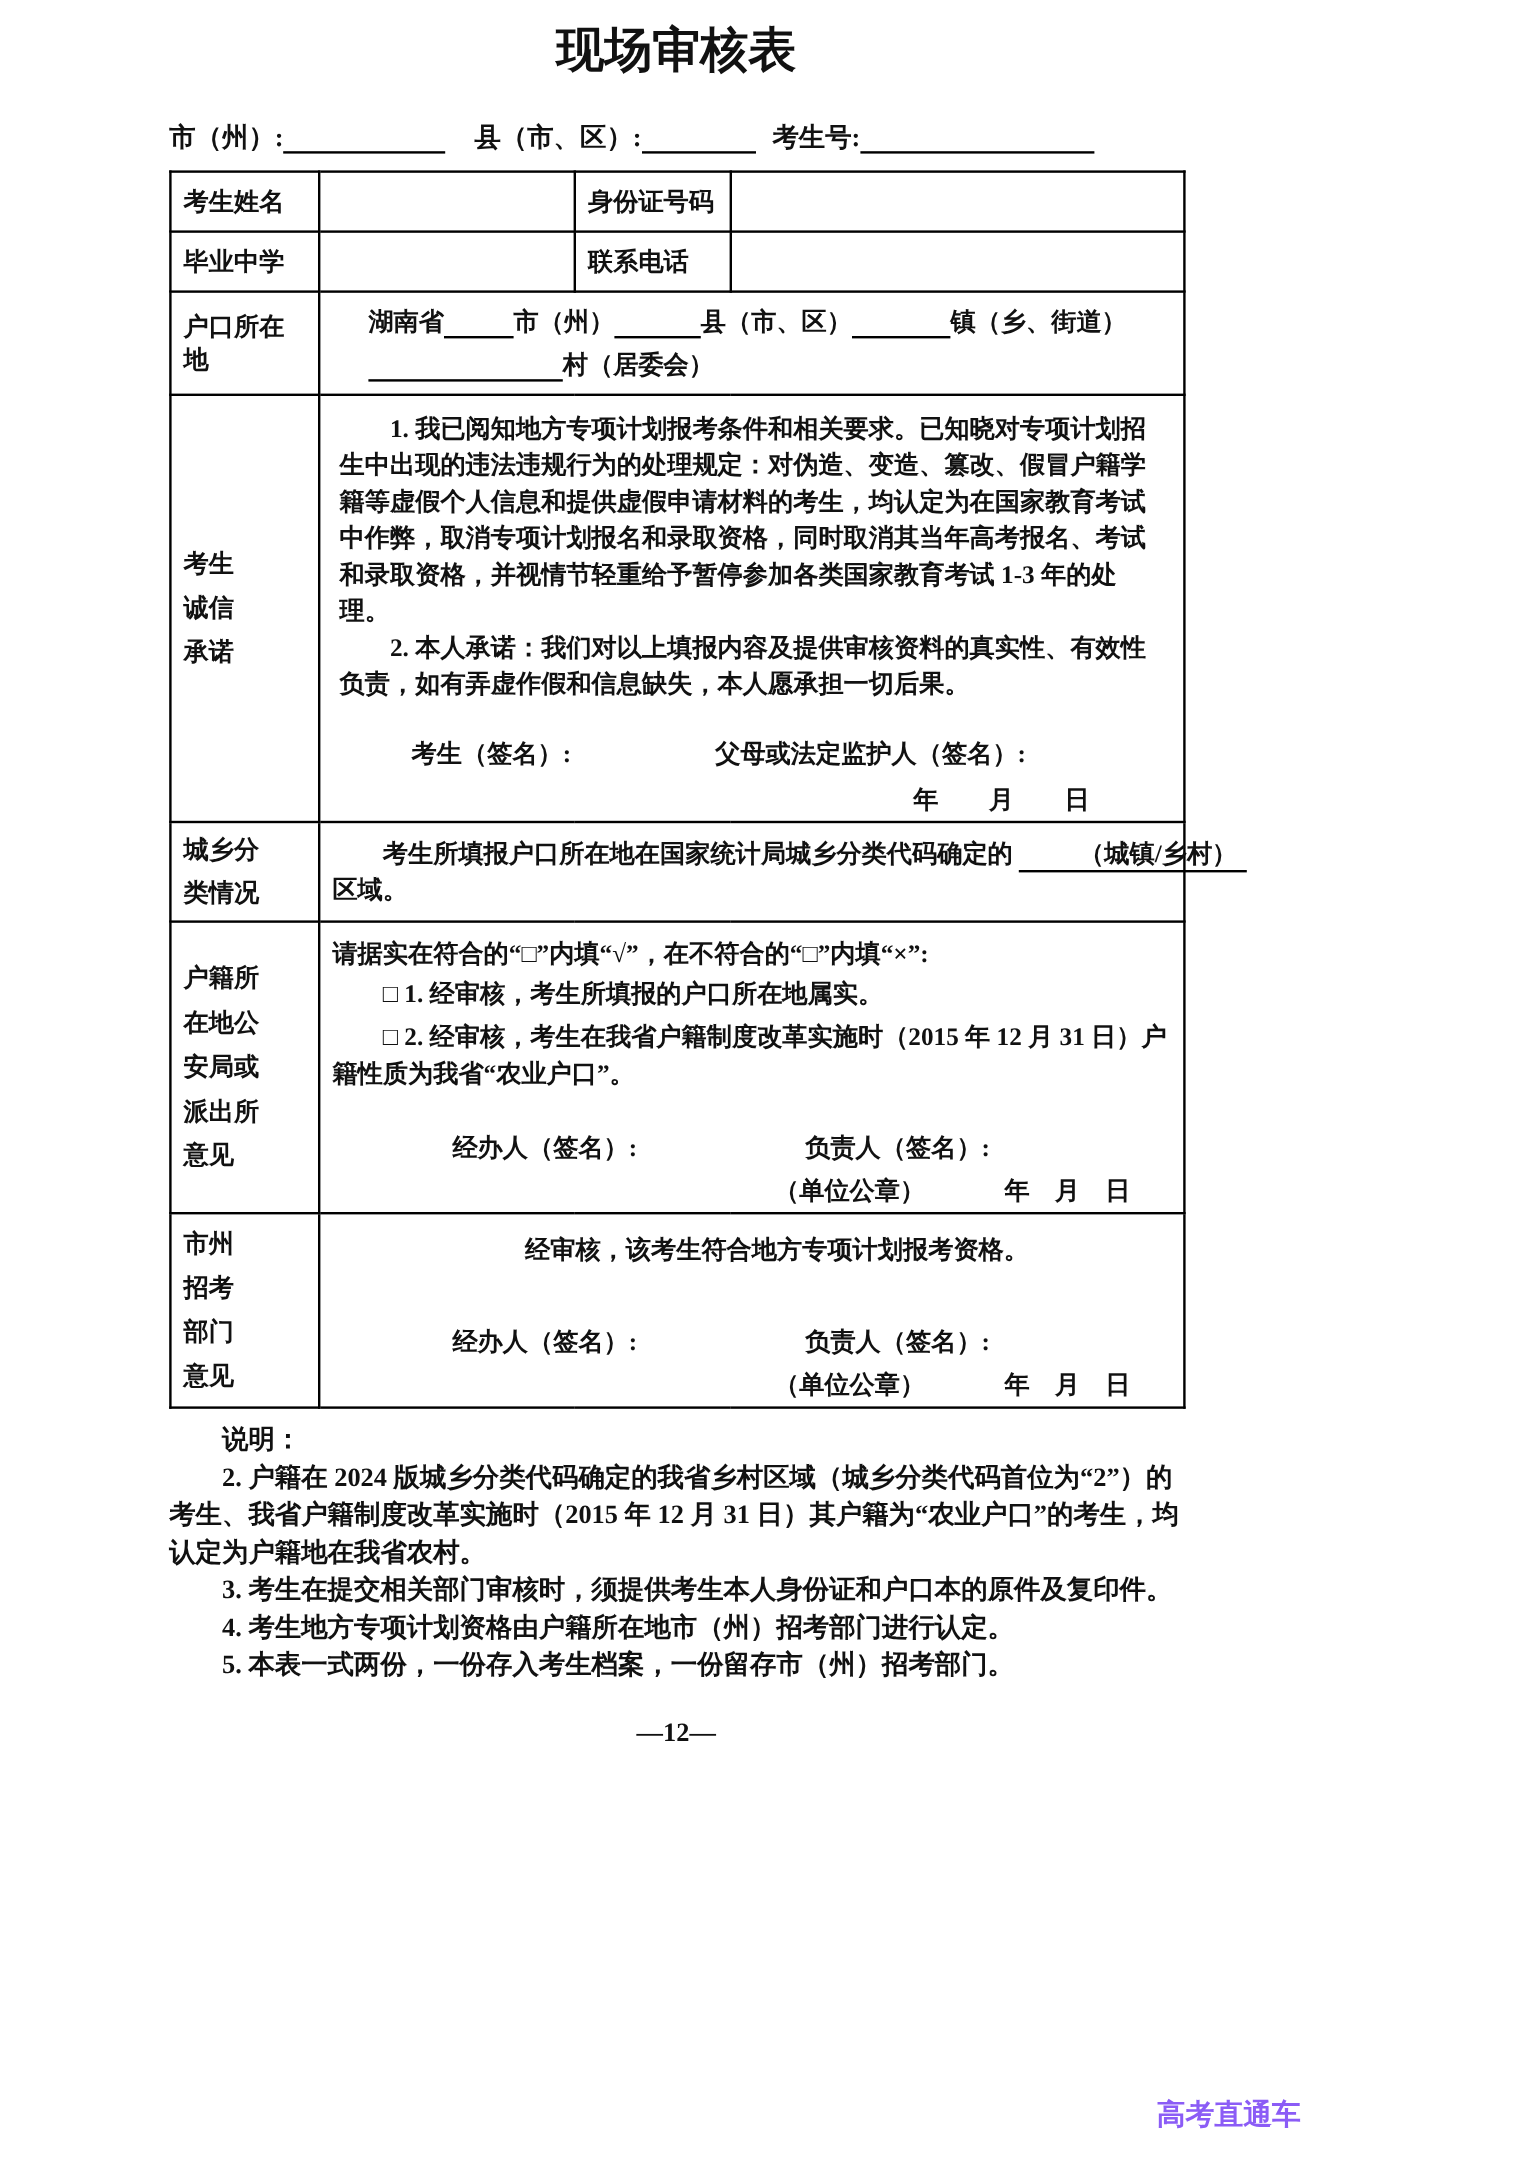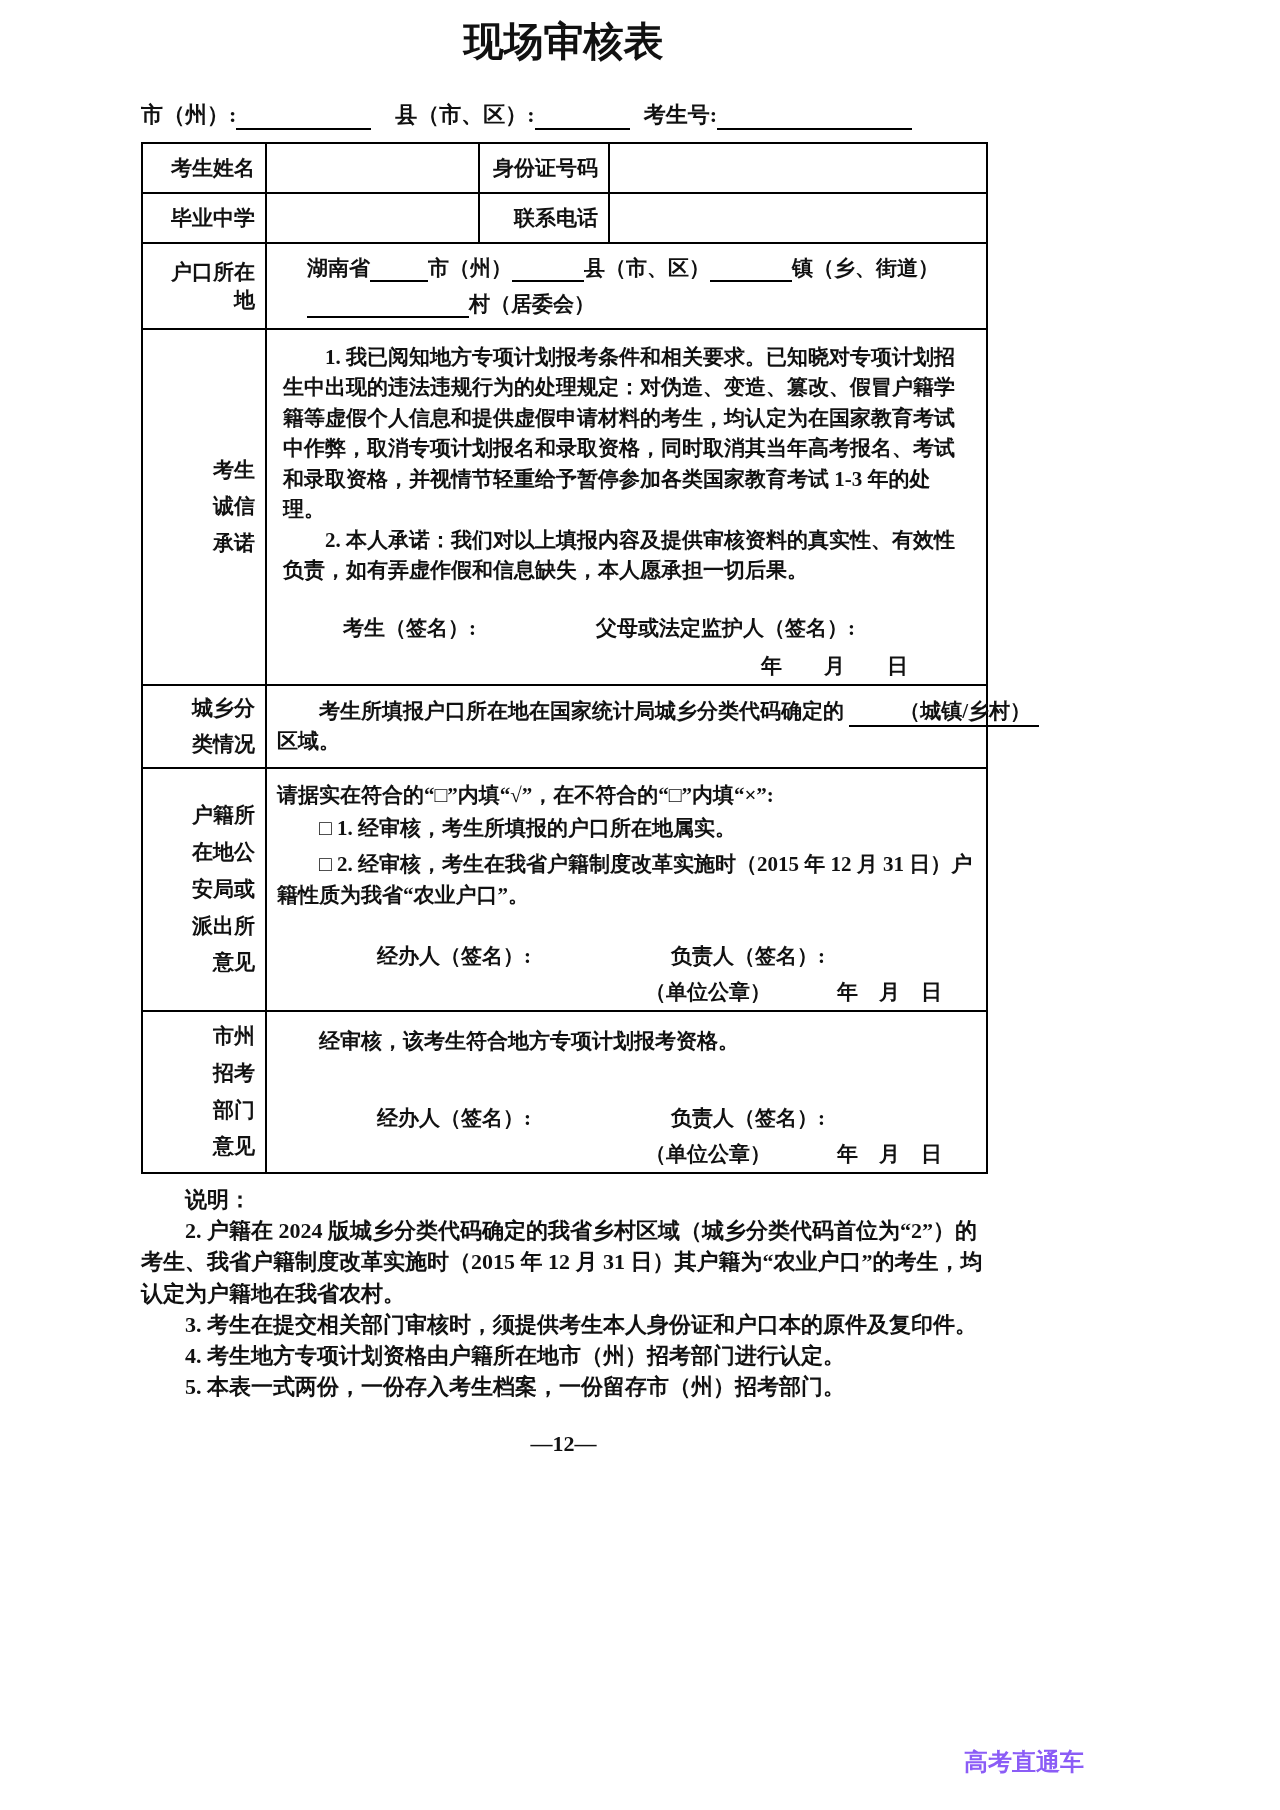--- a/index.html
+++ b/index.html
@@ -11,37 +11,37 @@
     color:#111;
     font-weight:bold;
     overflow:hidden;
   }
   .content { position:absolute; left:141px; top:0; width:845px; }
 
   .attachment { margin-top:125px; font-size:24px; }
   .doc-title { text-align:center; font-size:40px; line-height:1.4; margin-top:14px; }
 
   .header-line { margin-top:30px; font-size:22px; display:flex; align-items:flex-end; white-space:nowrap; }
-  .header-line .grp { display:flex; align-items:flex-end; }
+  .header-line .grp { display:flex; align-items:flex-start; }
   .blank { display:inline-block; border-bottom:2px solid #000; height:26px; vertical-align:bottom; }
   .hb1 { width:135px; } .hb2 { width:95px; } .hb3 { width:195px; }
   .gap1 { margin-left:24px; } .gap2 { margin-left:14px; }
 
   table.form { border-collapse:collapse; margin-top:12px; width:845px; table-layout:fixed; }
   table.form td { border:2px solid #000; font-size:21px; vertical-align:middle; padding:4px 10px; }
-  td.lbl { text-align:right; padding:4px 2px;font-family:Liberation Serif, serif; }
+  td.lbl { text-align:left; padding:4px 2px;font-family:Liberation Serif, serif; }
   td.fill {}
   .lbl-lines div { line-height:1.75; }
 
   tr.r-info td { height:40px; }
   tr.r-res td { height:76px; }
   tr.r-integrity td.body { height:270px; vertical-align:top; }
   tr.r-urban td { height:62px; }
   tr.r-police td.body { height:206px; vertical-align:top; }
-  tr.r-admis td.body { height:150px; vertical-align:top; }
+  tr.r-admis td.body { height:150px; vertical-align:top;text-align:center; }
 
   .res-line1 { padding-left:30px; white-space:nowrap; }
   .res-line2 { padding-left:30px; margin-top:8px; }
   .rb1 { width:58px; } .rb2 { width:72px; } .rb3 { width:82px; } .rb4 { width:162px; }
 
   .para { text-indent:2em; line-height:1.45; margin:0; }
   .integrity-body { padding:8px 6px 0 6px; }
   .sig-line { display:flex; margin-top:28px; white-space:nowrap; }
   .sig-line .s1 { margin-left:60px; }
   .sig-line .s2 { margin-left:120px; }

